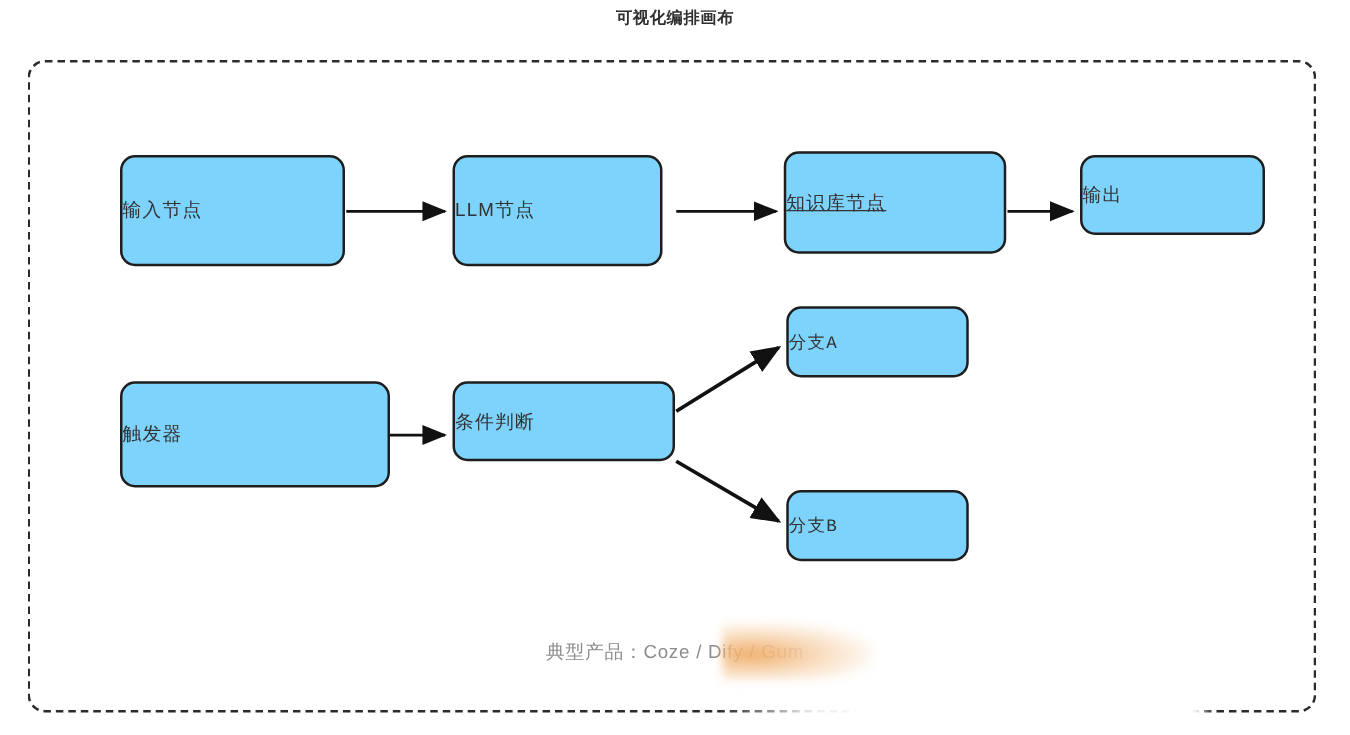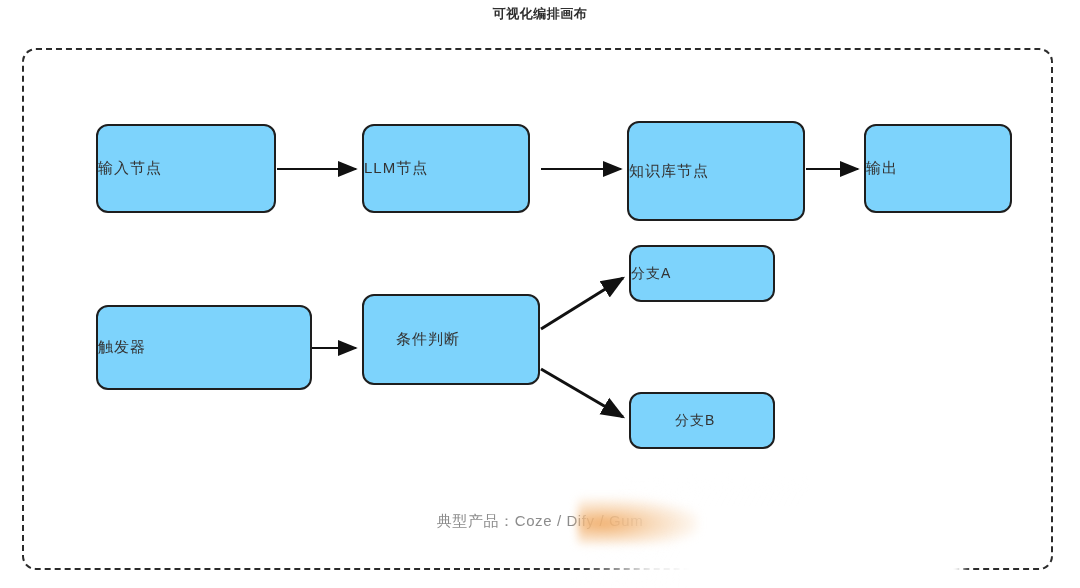--- a/index.html
+++ b/index.html
@@ -56,30 +56,30 @@
     border-radius: 12px;
     background: #7dd3fc;
     display: flex;
     align-items: center;
     justify-content: flex-start;
     color: #333333;
     font-size: 15px;
     font-weight: 500;
     letter-spacing: 1px;
   }
-  .node.small { font-size: 14px; }
+  .node.small { font-size: 14px; font-family: Liberation Mono, monospace; }
 
   #node-input      { left: 96px;  top: 124px; width: 180px; height: 89px; }
   #node-llm        { left: 362px; top: 124px; width: 168px; height: 89px; }
-  #node-kb         { left: 627px; top: 121px; width: 178px; height: 100px; }
-  #node-output     { left: 864px; top: 124px; width: 148px; height: 89px; }
+  #node-kb         { left: 627px; top: 121px; width: 178px; height: 82px; text-decoration: underline; }
+  #node-output     { left: 864px; top: 124px; width: 148px; height: 64px; }
   #node-trigger    { left: 96px;  top: 305px; width: 216px; height: 85px; }
-  #node-condition  { left: 362px; top: 294px; width: 178px; height: 91px; padding-left: 32px; }
+  #node-condition  { left: 362px; top: 305px; width: 178px; height: 64px; }
   #node-branch-a   { left: 629px; top: 245px; width: 146px; height: 57px; }
-  #node-branch-b   { left: 629px; top: 392px; width: 146px; height: 57px; padding-left: 44px; }
+  #node-branch-b   { left: 629px; top: 392px; width: 146px; height: 57px; }
 
   #canvas-caption {
     position: absolute;
     left: 0;
     top: 512px;
     width: 1080px;
     text-align: center;
     font-size: 15px;
     color: #8c8c8c;
     letter-spacing: 0.6px;

